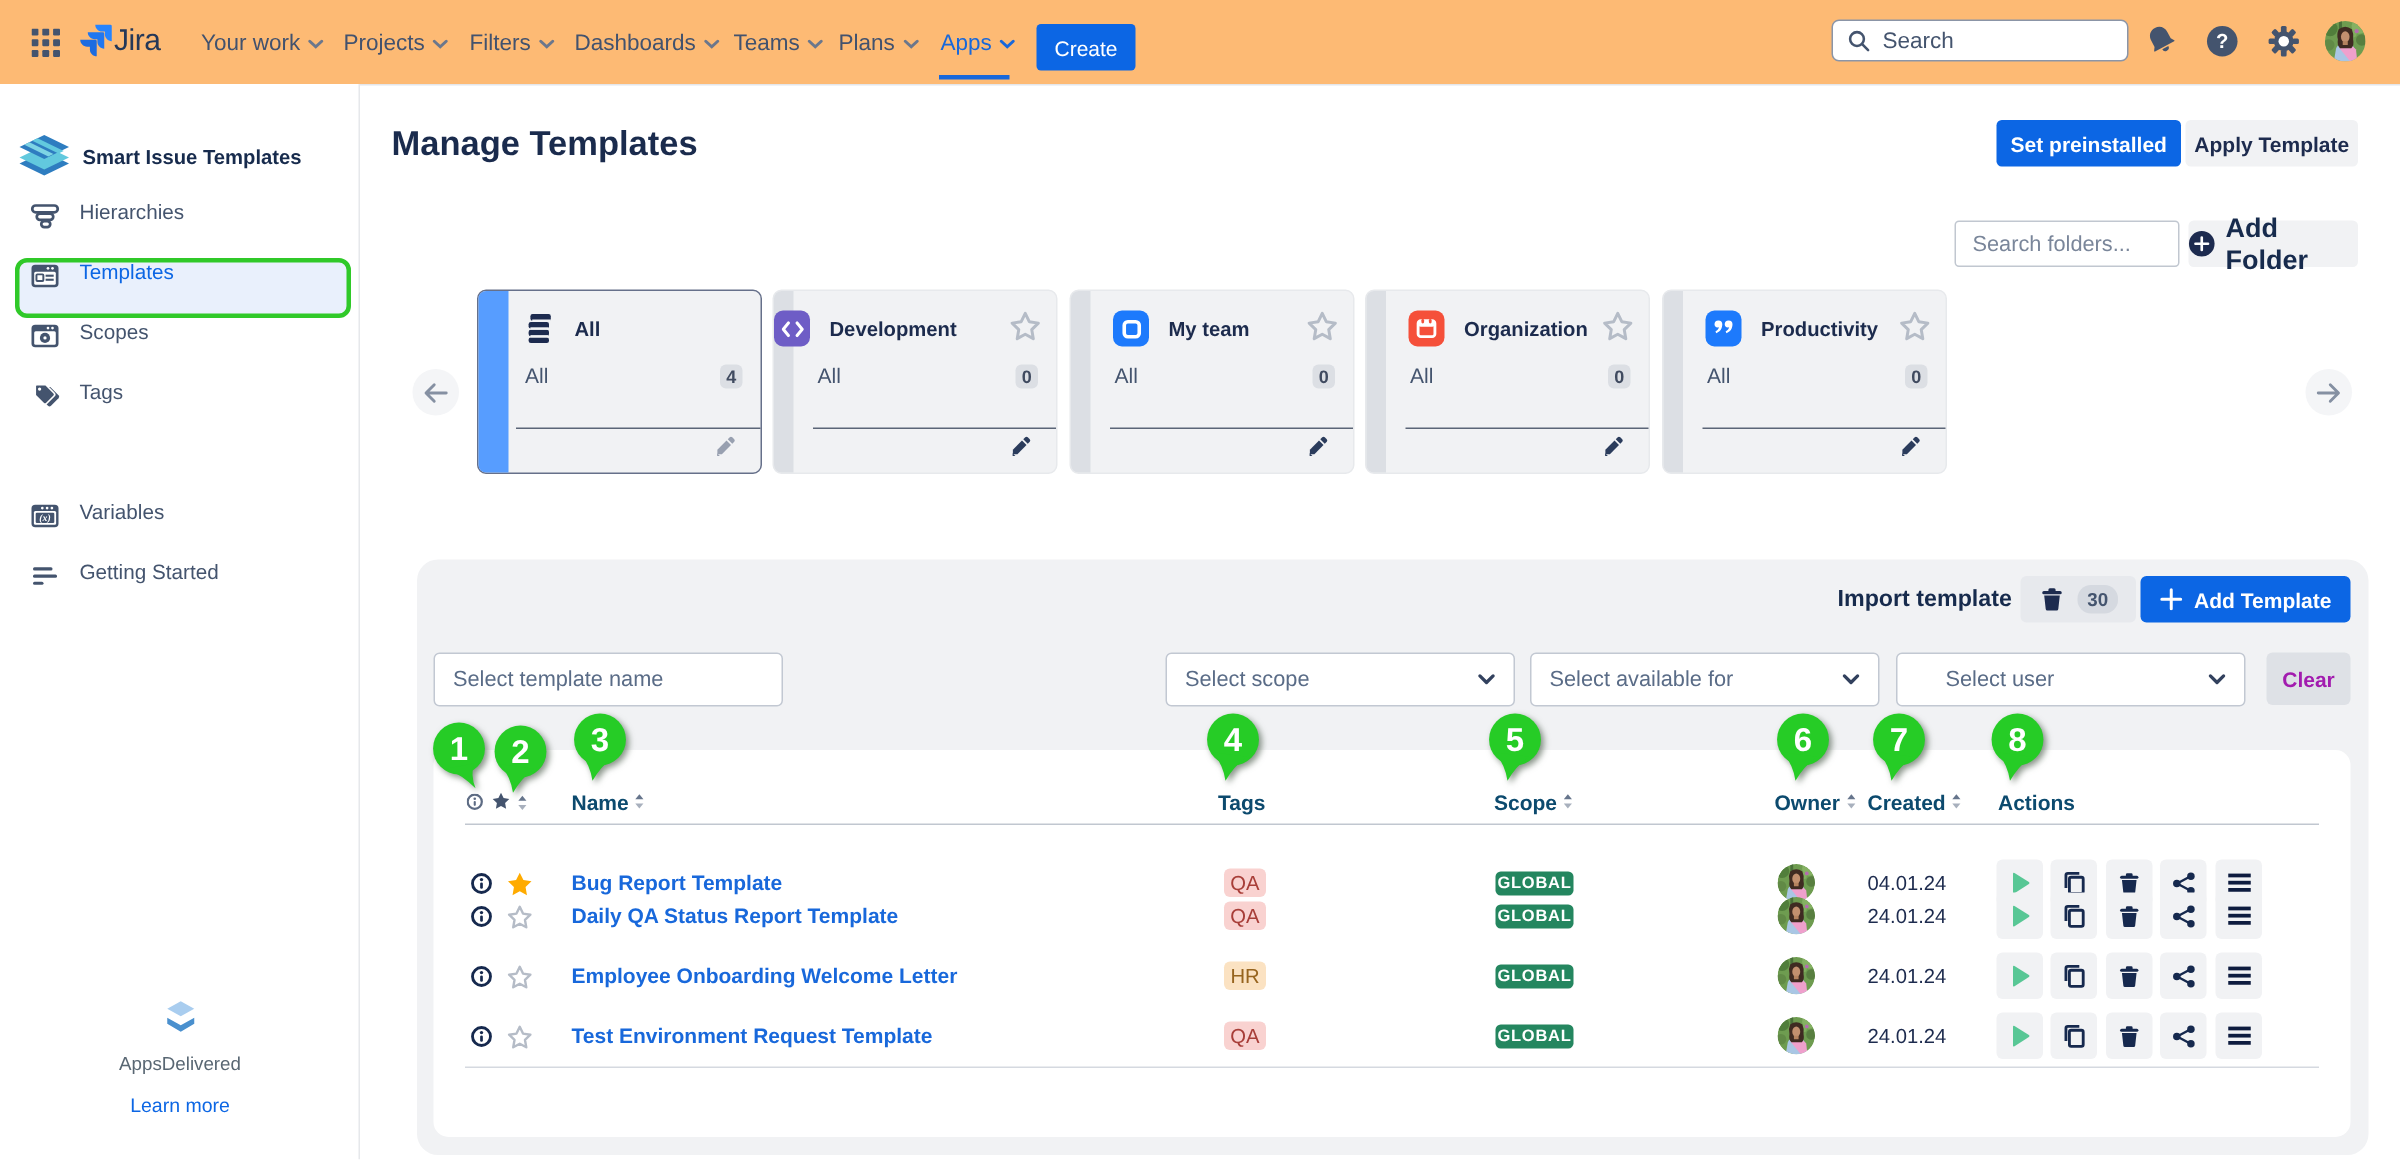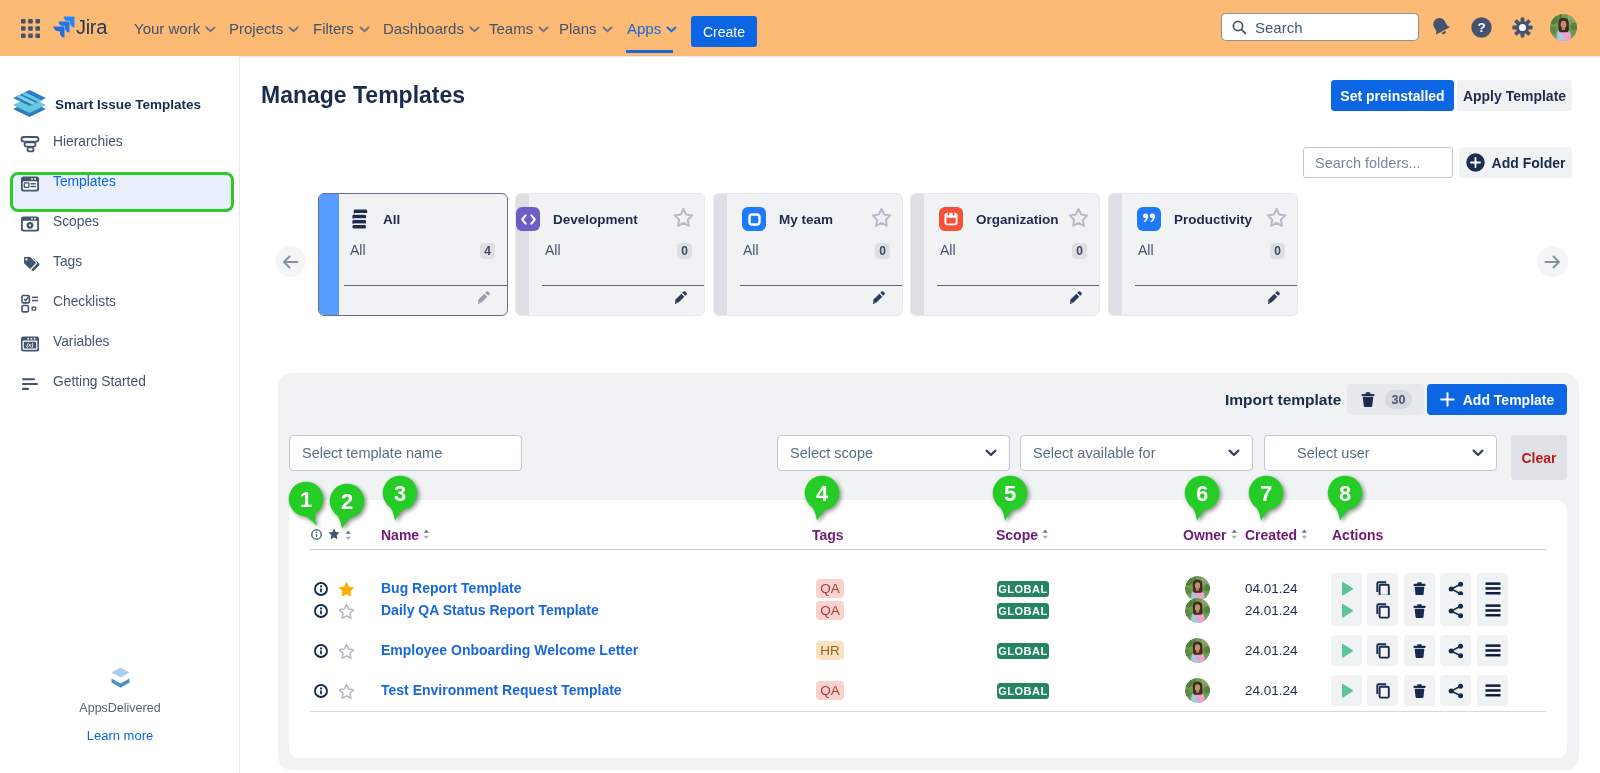--- a/index.html
+++ b/index.html
@@ -36,21 +36,21 @@
 
 #h1 { position:absolute; left:261px; top:82px; font-size:23px; font-weight:700; color:#1A2B4D; }
 .btn { position:absolute; display:flex; align-items:center; justify-content:center;
   border-radius:3.5px; font-size:14px; font-weight:600; }
 #btn-setpre { left:1331px; top:80px; width:123px; height:31px; background:#0C66E4; color:#fff; }
 #btn-apply { left:1457px; top:80px; width:115px; height:31px; background:#F1F2F4; color:#1D2B4E; }
 #sfolders { position:absolute; left:1303px; top:147px; width:150px; height:31px; border:1px solid #C1C7D0;
   border-radius:3px; background:#fff; display:flex; align-items:center; padding-left:11px;
   color:#7A869A; font-size:14.5px; }
 #btn-addfolder { left:1459px; top:147px; width:113px; height:31px; background:#F1F2F4; color:#172B4D;
-  gap:7px; font-size:14px; }
+  gap:7px; font-size:18px; }
 
 
 .cararrow { position:absolute; width:31px; height:31px; border-radius:50%; background:#F4F5F7;
   display:flex; align-items:center; justify-content:center; }
 .card { position:absolute; top:193px; width:190px; height:123px; background:#F1F2F4; border-radius:6px;
   border:1px solid #E7E9EC; }
 .card .strip { position:absolute; left:0; top:0; bottom:0; width:13px; background:#DCDFE4;
   border-radius:5px 0 0 5px; }
 .card.sel { border:1px solid #66708A; }
 .card.sel .strip { width:20px; background:#579DFF; }
@@ -70,26 +70,26 @@
   border-radius:14px; }
 #imptext { position:absolute; left:1225px; top:391px; font-size:15.5px; font-weight:600; color:#172B4D; }
 #trashbtn { position:absolute; left:1347px; top:384px; width:77px; height:31px; background:#E7E9ED;
   border-radius:4px; display:flex; align-items:center; padding-left:13px; gap:9px; }
 #pill30 { min-width:27px; height:19px; background:#D5D9E0; border-radius:9px; font-size:12.5px; font-weight:600;
   color:#44546E; display:flex; align-items:center; justify-content:center; }
 #btn-addtpl { left:1427px; top:384px; width:140px; height:31px; background:#0C66E4; color:#fff; gap:8px; border-radius:4px;}
 .filt { position:absolute; top:435px; width:233px; height:36px; background:#fff; border:1px solid #C2C8D2;
   border-radius:4px; display:flex; align-items:center; padding:0 12px; font-size:14.5px; color:#5A6C87; }
 .filt .chev { margin-left:auto; }
-#btn-clear { left:1511px; top:435px; width:56px; height:45px; background:#DEE1E6; color:#b91c1c; border-radius:4px; }
+#btn-clear { left:1511px; top:435px; width:56px; height:35px; background:#DEE1E6; color:#a21caf; border-radius:4px; }
 
 
 #tcard { position:absolute; left:289px; top:500px; width:1278px; height:258px; background:#fff; border-radius:10px; }
 .th { position:absolute; top:26px; height:17px; display:flex; align-items:center; gap:4px;
-  font-size:14px; font-weight:600; color:#701a75; }
+  font-size:14px; font-weight:600; color:#0c4a6e; }
 #hline { position:absolute; left:21px; top:49px; width:1236px; height:1px; background:#C1C7D0; }
 #bline { position:absolute; left:21px; top:211px; width:1236px; height:1px; background:#D5D9E0; }
 .row { position:absolute; left:0; width:1278px; height:40px; }
 .rname { position:absolute; left:92px; top:11px; font-size:14px; font-weight:600; color:#1868DB; }
 .tag { position:absolute; left:527px; top:10px; width:28px; height:19px; border-radius:4px;
   display:flex; align-items:center; justify-content:center; font-size:13.5px; font-weight:500; }
 .tag.qa { background:#F9D2D0; color:#A83E38; }
 .tag.hr { background:#FBE2C2; color:#97641E; }
 .glb { position:absolute; left:708px; top:12px; width:52px; height:16px; border-radius:3.5px; background:#24865F;
   color:#fff; font-size:11px; font-weight:700; letter-spacing:.5px; display:flex; align-items:center; justify-content:center; }
@@ -299,32 +299,20 @@
       <span class="lb">Scopes</span>
     </div>
     <div class="sideitem" style="top:198px;">
       <svg class="ic" viewBox="0 0 20 20">
         <path d="M10.5 2.5 L16 8 Q17 9 16 10 L11 15 Q10 16 9 15 L3.5 9.5 L3.5 3.5 Q3.5 2.5 4.5 2.5 Z" fill="#44546E" transform="translate(3,1.5)"></path>
         <path d="M10.5 2.5 L16 8 Q17 9 16 10 L11 15 Q10 16 9 15 L3.5 9.5 L3.5 3.5 Q3.5 2.5 4.5 2.5 Z" fill="#44546E" stroke="#fff" stroke-width="1.1"></path>
         <circle cx="6.4" cy="5.4" r="1.1" fill="#fff"></circle>
       </svg>
       <span class="lb">Tags</span>
     </div>
-    <div class="sideitem" style="top:238px;">
-      <svg class="ic" viewBox="0 0 20 20">
-        <rect x="2" y="1.5" width="7.4" height="7.4" rx="1.4" fill="none" stroke="#44546E" stroke-width="1.6"></rect>
-        <path d="M4.3 5 L5.7 6.5 L8.6 2.6" fill="none" stroke="#44546E" stroke-width="1.5"></path>
-        <rect x="12" y="2.6" width="6" height="1.5" fill="#44546E"></rect>
-        <rect x="12" y="5.8" width="6" height="1.5" fill="#44546E"></rect>
-        <rect x="2" y="11.5" width="6.4" height="6.4" rx="1.2" fill="none" stroke="#44546E" stroke-width="1.6"></rect>
-        <rect x="11.5" y="12.6" width="4.8" height="4.2" rx="0.7" fill="#44546E"></rect>
-        <rect x="12.8" y="13.8" width="2.2" height="1.8" fill="#fff"></rect>
-      </svg>
-      <span class="lb">Checklists</span>
-    </div>
     <div class="sideitem" style="top:278px;">
       <svg class="ic" viewBox="0 0 20 20">
         <rect x="1" y="2.5" width="18" height="15" rx="2.5" fill="#44546E"></rect>
         <rect x="2.6" y="6.6" width="14.8" height="9.2" rx="1" fill="#fff"></rect>
         <circle cx="8.2" cy="4.7" r="0.9" fill="#fff"></circle>
           <circle cx="11.4" cy="4.7" r="0.9" fill="#fff"></circle>
           <circle cx="14.6" cy="4.7" r="0.9" fill="#fff"></circle>
         <rect x="3.8" y="7.8" width="12.4" height="6.8" rx="0.8" fill="#44546E"></rect>
         <text x="10" y="13.2" text-anchor="middle" font-size="6.5" font-style="italic" font-weight="bold" fill="#fff" font-family="Liberation Serif">(x)</text>
       </svg>

